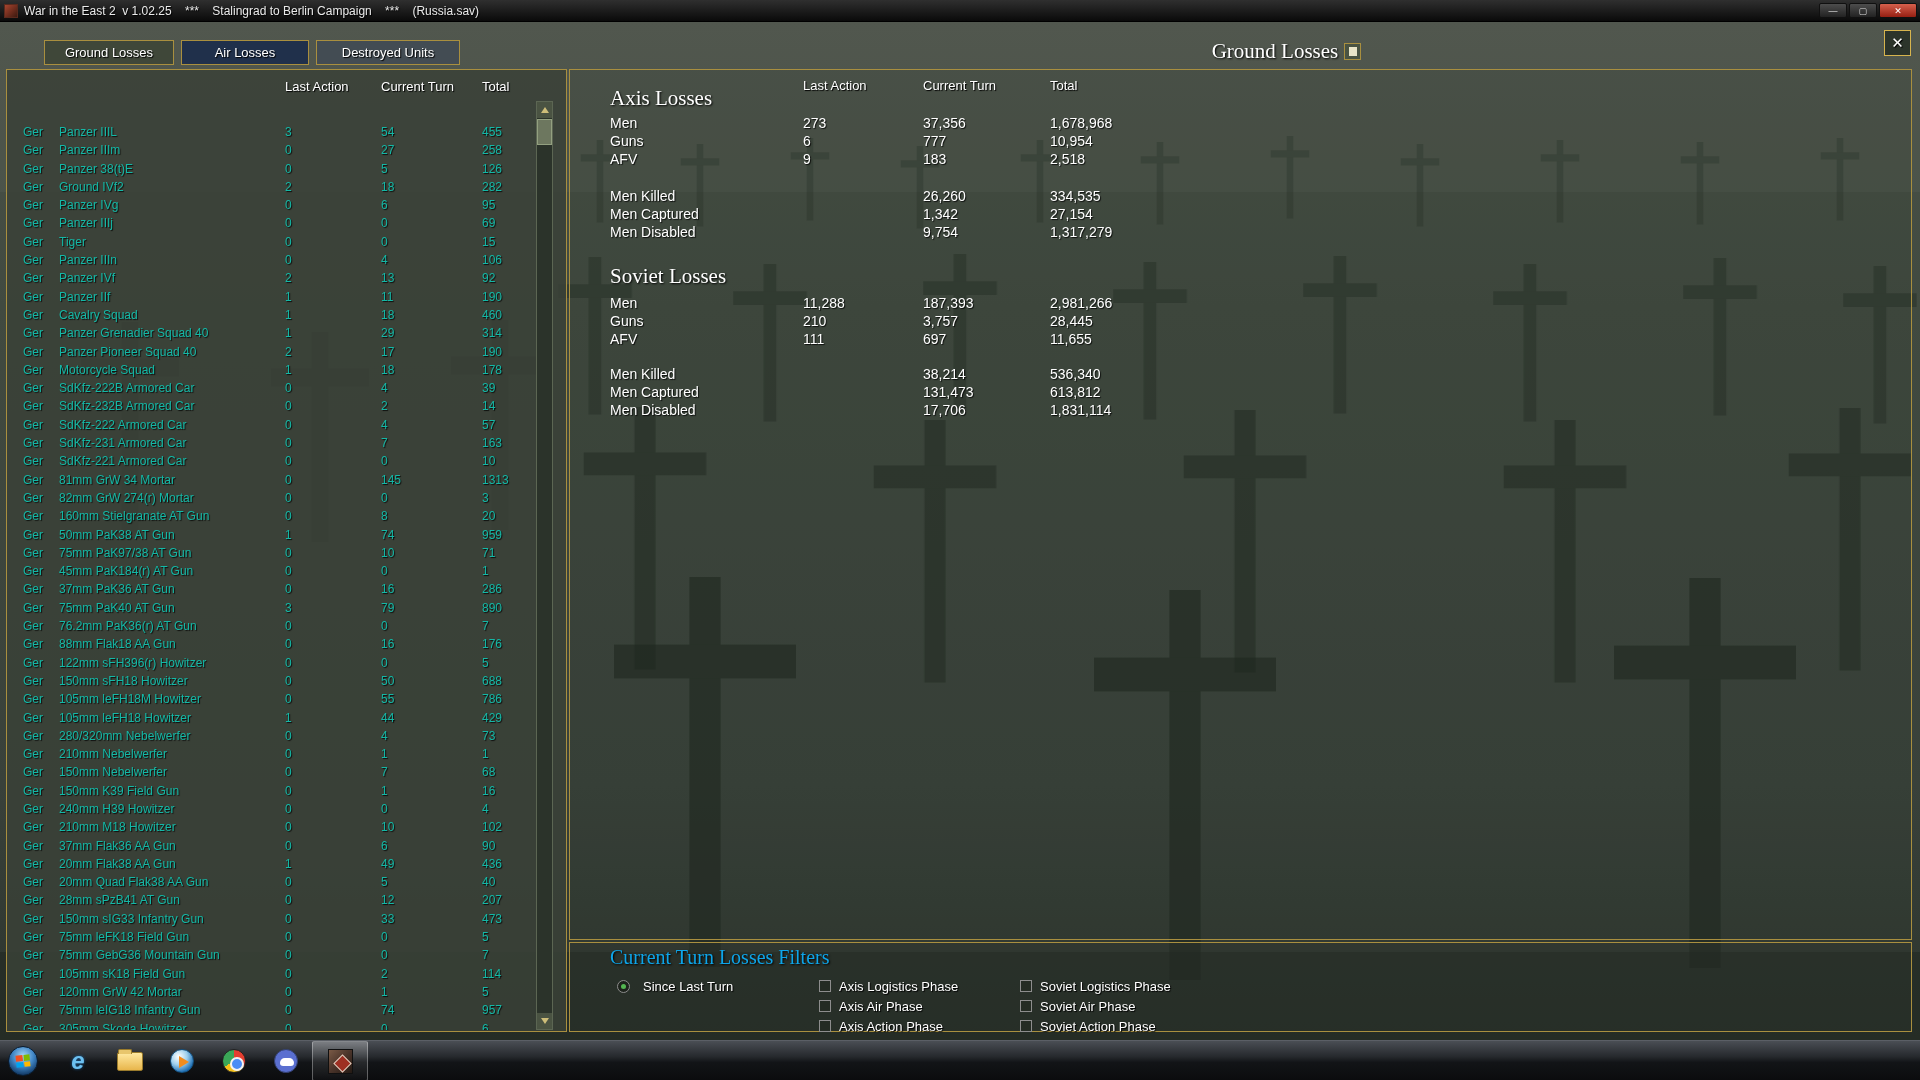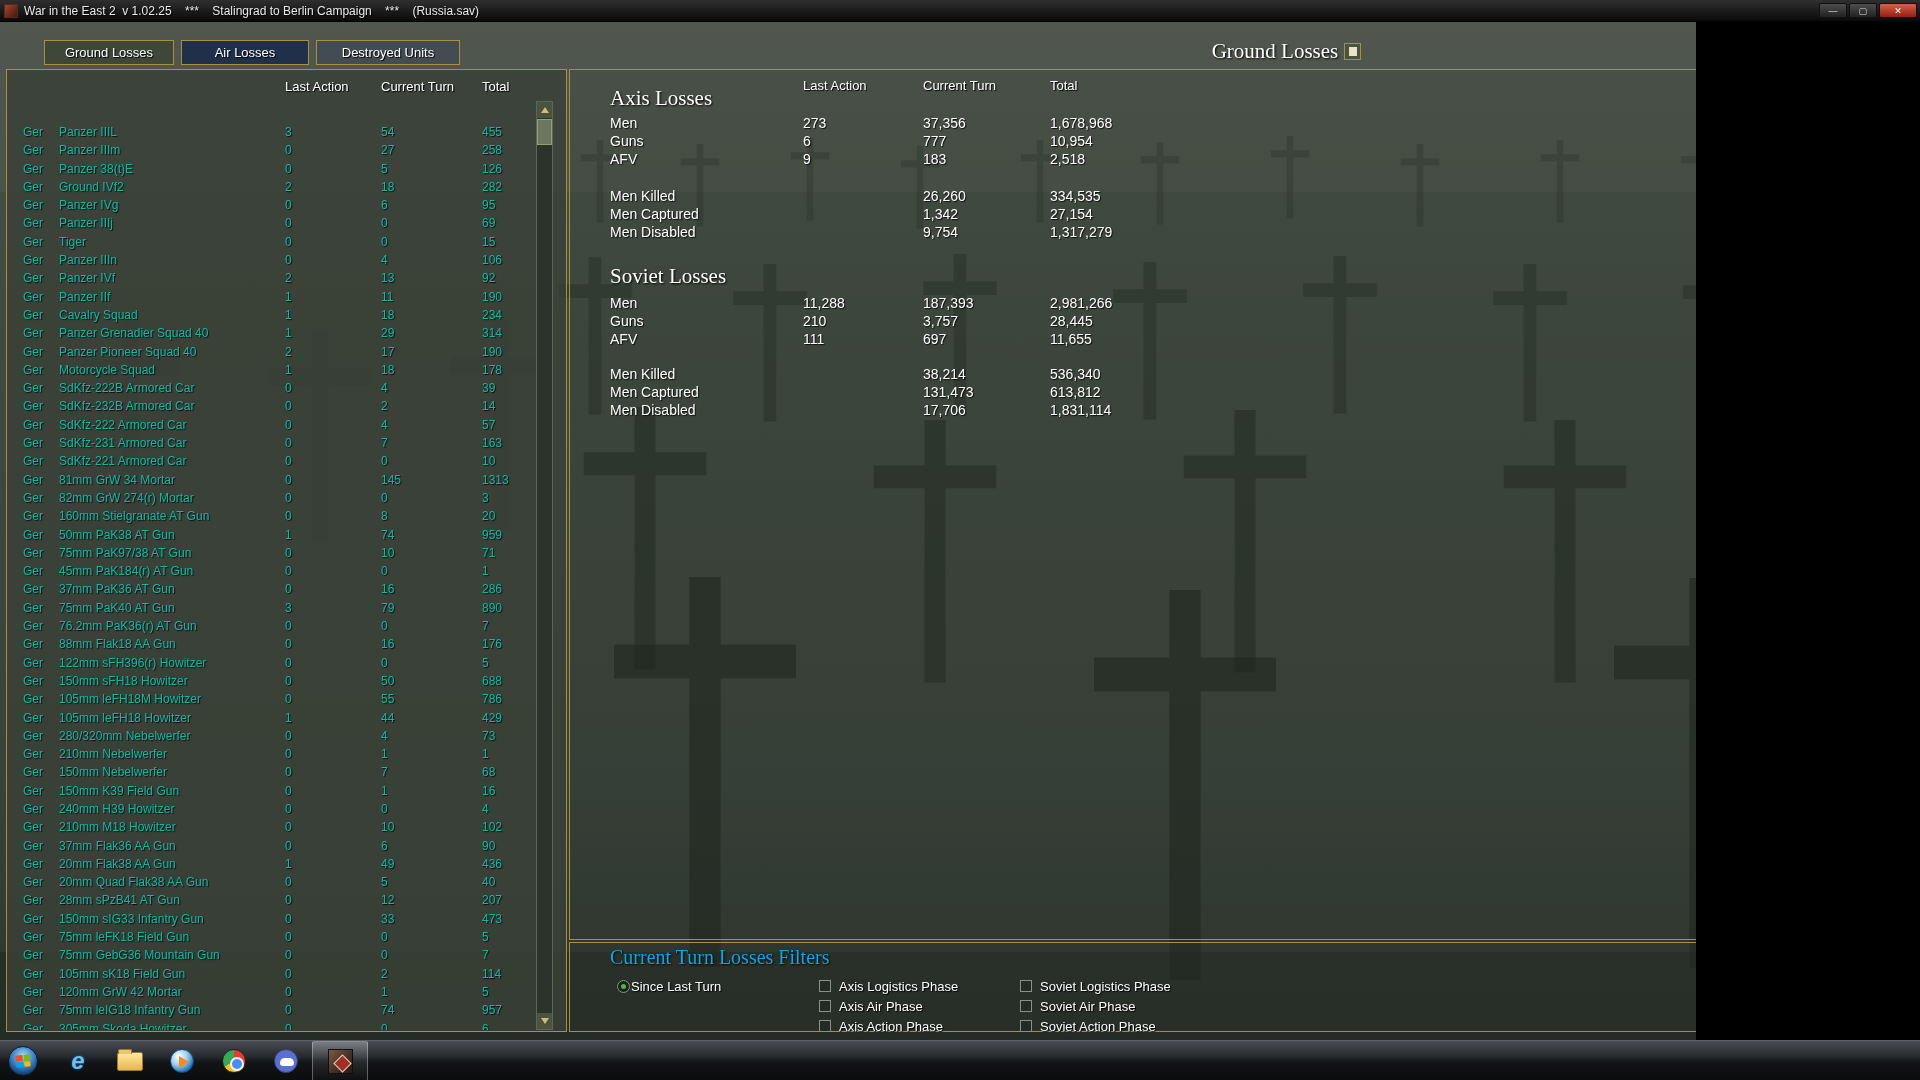--- a/index.html
+++ b/index.html
@@ -12,21 +12,21 @@
     padding-left:4px;font-size:12px;color:#eaeaea;border-bottom:1px solid #000;}
   .tb-icon{width:14px;height:14px;margin-right:6px;border:1px solid #5a2a1e;
     background:linear-gradient(135deg,#a8452f 0%,#6e2c1d 55%,#3c1a10 100%);}
   .tb-title{text-shadow:1px 1px 1px #000;white-space:pre;}
   .tb-controls{position:absolute;right:3px;top:3px;display:flex;gap:2px;}
   .tb-btn{width:28px;height:15px;font-size:9px;line-height:14px;text-align:center;color:#ddd;
     background:linear-gradient(#4d4d4d,#222);border:1px solid #101010;border-radius:2px;}
   .tb-btn.close{width:38px;background:linear-gradient(#d6604d,#961f12);color:#fff;}
 
   
-  .game{position:absolute;left:0;top:22px;width:1696px;height:1018px;background:#3a4239;overflow:hidden;}
+  .game{position:absolute;left:0;top:22px;width:1920px;height:1018px;background:#3a4239;overflow:hidden;}
   .bg-svg{position:absolute;left:0;top:0;}
   h1,h2{font-family:"Liberation Serif",serif;font-weight:normal;}
 
   
   .tabs{position:absolute;left:44px;top:18px;display:flex;gap:7px;}
   .tab{height:25px;border:1px solid #a98f3f;display:flex;align-items:center;justify-content:center;
     font-size:13px;color:#fff;text-shadow:1px 1px 1px #000;background:rgba(60,68,58,.55);}
   .tab.active{background:#3f4739;}
   .tab.t-blue{background:#20304b;}
   .tab.t-gray{background:#434c53;}
@@ -71,21 +71,21 @@
   .axis-main{top:44px;} .axis-detail{top:117px;} .soviet-main{top:224px;} .soviet-detail{top:295px;}
   .srow{position:relative;height:18px;line-height:18px;font-size:14px;text-shadow:1px 1px 1px rgba(0,0,0,.8);}
   .srow span{position:absolute;white-space:nowrap;}
   .s-label{left:40px;} .s-la{left:233px;text-align:right;} .s-ct{left:353px;} .s-tot{left:480px;}
 
   
   .filter-panel{position:absolute;left:569px;top:920px;width:1343px;height:90px;
     border:1px solid #a98f3f;background:rgba(45,53,45,.30);}
   .filter-title{position:absolute;left:40px;top:3px;font-size:20px;color:#0ea5e9;text-shadow:1px 1px 2px #000;
     font-family:"Liberation Serif",serif;}
-  .radio-row{position:absolute;left:47px;top:33px;height:20px;display:flex;align-items:center;gap:1px;}
+  .radio-row{position:absolute;left:47px;top:33px;height:20px;display:flex;align-items:center;gap:13px;}
   .radio{width:13px;height:13px;border-radius:50%;border:1px solid #8d8d8d;background:#1d231c;position:relative;}
   .radio::after{content:'';position:absolute;left:3px;top:3px;width:5px;height:5px;border-radius:50%;background:#53b551;}
   .f-label{font-size:13px;color:#fff;text-shadow:1px 1px 1px #000;}
   .chk-col{position:absolute;top:33px;}
   .chk-col.col1{left:249px;} .chk-col.col2{left:450px;}
   .chk-row{height:20px;display:flex;align-items:center;gap:8px;}
   .chk{width:12px;height:12px;border:1px solid #8d8d8d;background:#242b23;}
 
   
   .taskbar{position:absolute;left:0;top:1040px;width:1920px;height:40px;
@@ -372,21 +372,21 @@
         <span class="c1">Panzer IIf</span>
         <span class="c2">1</span>
         <span class="c3">11</span>
         <span class="c4">190</span>
       </div>
         <div class="trow">
         <span class="c0">Ger</span>
         <span class="c1">Cavalry Squad</span>
         <span class="c2">1</span>
         <span class="c3">18</span>
-        <span class="c4">234</span>
+        <span class="c4">460</span>
       </div>
         <div class="trow">
         <span class="c0">Ger</span>
         <span class="c1">Panzer Grenadier Squad 40</span>
         <span class="c2">1</span>
         <span class="c3">29</span>
         <span class="c4">314</span>
       </div>
         <div class="trow">
         <span class="c0">Ger</span>

